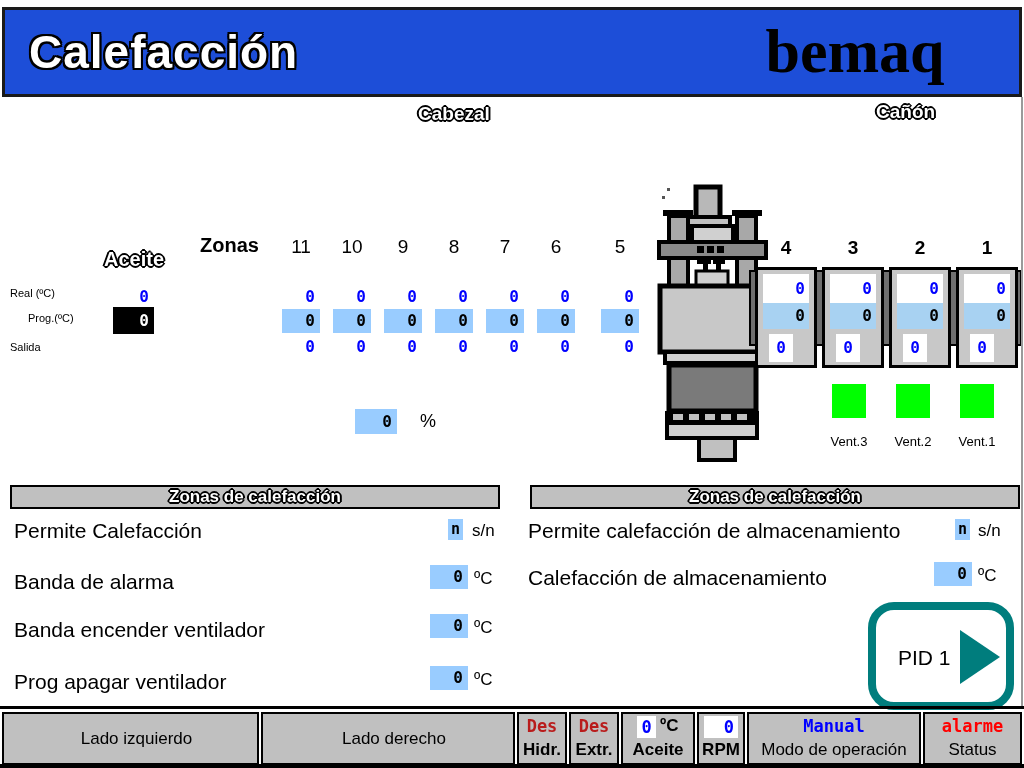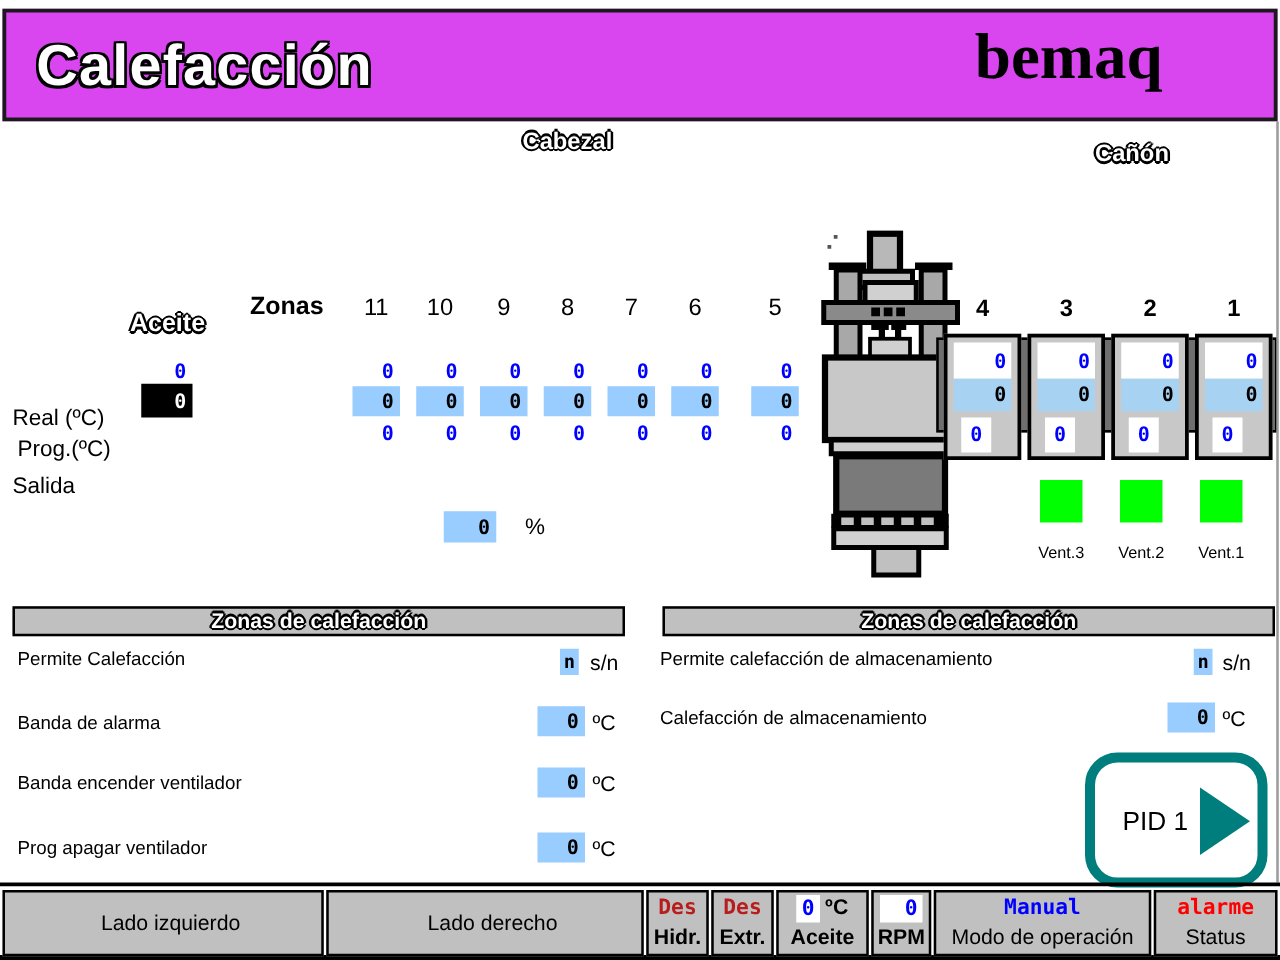--- a/index.html
+++ b/index.html
@@ -2,40 +2,40 @@
 <html><head>
 <meta charset="utf-8">
 <style>
   * { margin:0; padding:0; box-sizing:border-box; }
   html,body { width:1024px; height:768px; background:#fff; overflow:hidden;
               font-family:"Liberation Sans", sans-serif; }
   .abs { position:absolute; }
   #screen { position:relative; width:1024px; height:768px; background:#fff; }
 
   
-  #header { left:2px; top:7px; width:1020px; height:90px; background:#d946ef;
+  #header { left:2px; top:7px; width:1020px; height:90px; background:#1d4ed8;
             border:3px solid #1a1a1a; }
   #title  { left:24px; top:15px; font-size:46px; font-weight:bold; color:#fff; letter-spacing:1px;
             text-shadow:-2px -2px 0 #000,2px -2px 0 #000,-2px 2px 0 #000,2px 2px 0 #000,
                         -2px 0 0 #000,2px 0 0 #000,0 -2px 0 #000,0 2px 0 #000; }
   #brand  { left:700px; top:6px; width:300px; text-align:center; font-family:"Liberation Serif", serif;
-            font-weight:bold; font-size:52px; color:#000; }
+            font-weight:bold; font-size:62px; color:#000; }
 
   .outlined { color:#fff; font-weight:bold;
             text-shadow:-1px -1px 0 #000,1px -1px 0 #000,-1px 1px 0 #000,1px 1px 0 #000,
                         -2px 0 0 #000,2px 0 0 #000,0 -2px 0 #000,0 2px 0 #000; }
 
   #cabezal { left:418px; top:103px; font-size:19px; }
-  #canon   { left:876px; top:101px; font-size:19px;margin-top:12px; }
+  #canon   { left:876px; top:101px; font-size:19px; }
   #aceite-lbl { left:104px; top:248px; font-size:20px; }
   #zonas-lbl  { left:200px; top:234px; font-size:20px; font-weight:bold; color:#000; }
 
-  .rowlbl { color:#000; font-size:18px;margin-top:37px; }
+  .rowlbl { color:#000; font-size:11px; }
   #lbl-real   { left:10px; top:287px; }
-  #lbl-prog   { left:14px; top:312px; }
+  #lbl-prog   { left:28px; top:312px; }
   #lbl-salida { left:10px; top:341px; }
 
   
   #aceite-real { left:113px; top:287px; width:40px; text-align:right; padding-right:4px;
                  color:#0000ff; font-family:"DejaVu Sans Mono", monospace; font-weight:bold; font-size:16px; }
   #aceite-prog { left:113px; top:307px; width:41px; height:27px; background:#000; color:#fff;
                  text-align:right; padding-right:5px; line-height:27px;
                  font-family:"DejaVu Sans Mono", monospace; font-weight:bold; font-size:16px; }
 
   
@@ -73,21 +73,21 @@
                text-align:right; padding-right:5px; line-height:25px;
                font-family:"DejaVu Sans Mono", monospace; font-weight:bold; font-size:16px; }
   #speed-unit { left:420px; top:411px; font-size:18px; color:#000; }
 
   
   .sect-hdr { position:absolute; top:485px; height:24px; background:#c0c0c0; border:2px solid #000;
               text-align:center; font-size:17px; line-height:20px; }
   #hdr-left  { left:10px;  width:490px; }
   #hdr-right { left:530px; width:490px; }
 
-  .plabel { position:absolute; font-size:15px; color:#000; }
+  .plabel { position:absolute; font-size:21px; color:#000; }
   .snbox  { position:absolute; width:15px; height:21px; background:#99ccff; color:#000; text-align:center;
             line-height:21px; font-family:"DejaVu Sans Mono", monospace; font-weight:bold; font-size:15px; }
   .snunit { position:absolute; font-size:17px; color:#000; }
   .valbox { position:absolute; width:38px; height:24px; background:#99ccff; color:#000; text-align:right;
             padding-right:5px; line-height:24px; font-family:"DejaVu Sans Mono", monospace; font-weight:bold; font-size:16px; }
   .unit   { position:absolute; font-size:17px; color:#000; }
 
   
   #pid-btn { left:868px; top:602px; width:146px; height:108px; background:#fff; border:8px solid #007d7d;
              border-radius:26px; }

